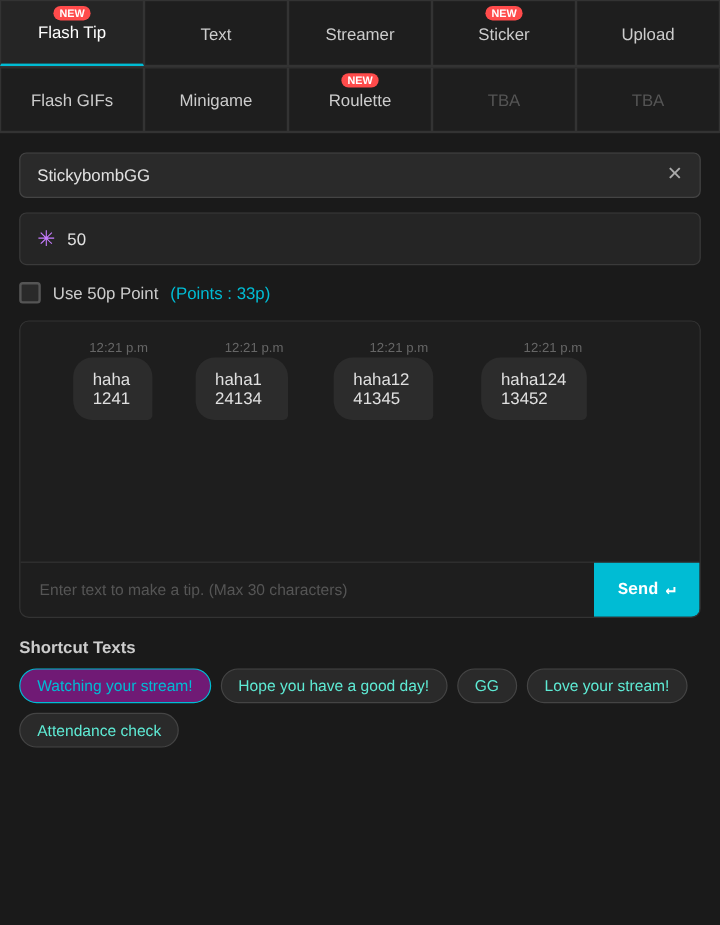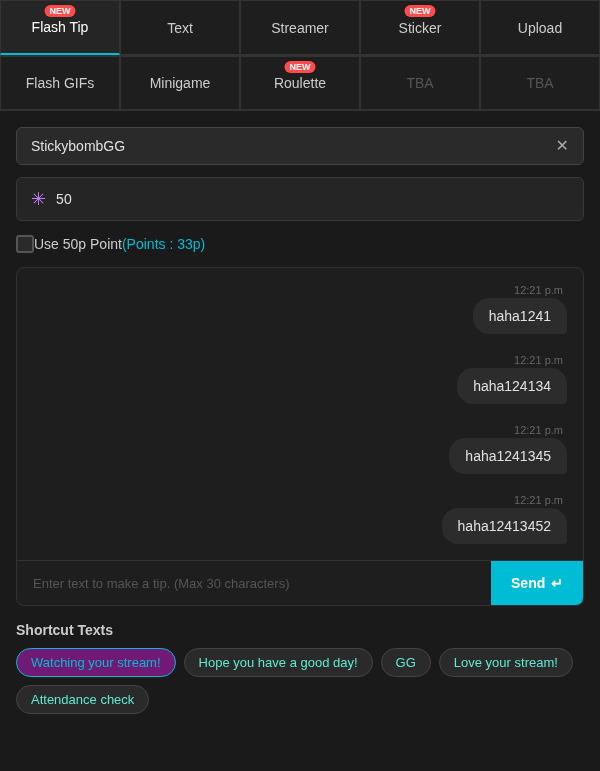--- a/index.html
+++ b/index.html
@@ -122,20 +122,21 @@
       outline: none;
       color: #e0e0e0;
       font-size: 14px;
       width: 60px;
     }
 
     
     .use-point-row {
       display: flex;
       align-items: center;
+      gap: 10px;
       padding: 2px 0;
     }
     .checkbox-custom {
       width: 18px;
       height: 18px;
       border: 2px solid #555;
       border-radius: 3px;
       background: #2a2a2a;
       cursor: pointer;
       flex-shrink: 0;
@@ -152,22 +153,21 @@
     
     .chat-area {
       background: #1e1e1e;
       border: 1px solid #333;
       border-radius: 8px;
       overflow: hidden;
     }
     .chat-messages {
       padding: 16px;
       display: flex;
-      flex-direction: column;
-      gap: 20px;
+      gap: 3px;
       min-height: 200px;
     }
     .chat-message-row {
       display: flex;
       flex-direction: column;
       align-items: flex-end;
       gap: 2px;
     }
     .chat-time {
       font-size: 11px;
@@ -204,20 +204,21 @@
       border: none;
       color: #fff;
       font-size: 14px;
       font-weight: 600;
       padding: 14px 20px;
       cursor: pointer;
       display: flex;
       align-items: center;
       gap: 6px;
       white-space: nowrap;
+      font-family: Liberation Mono, monospace;
     }
 
     
     .shortcut-section {
       padding: 0 16px 16px;
     }
     .shortcut-title {
       font-size: 14px;
       font-weight: 600;
       color: #ccc;

